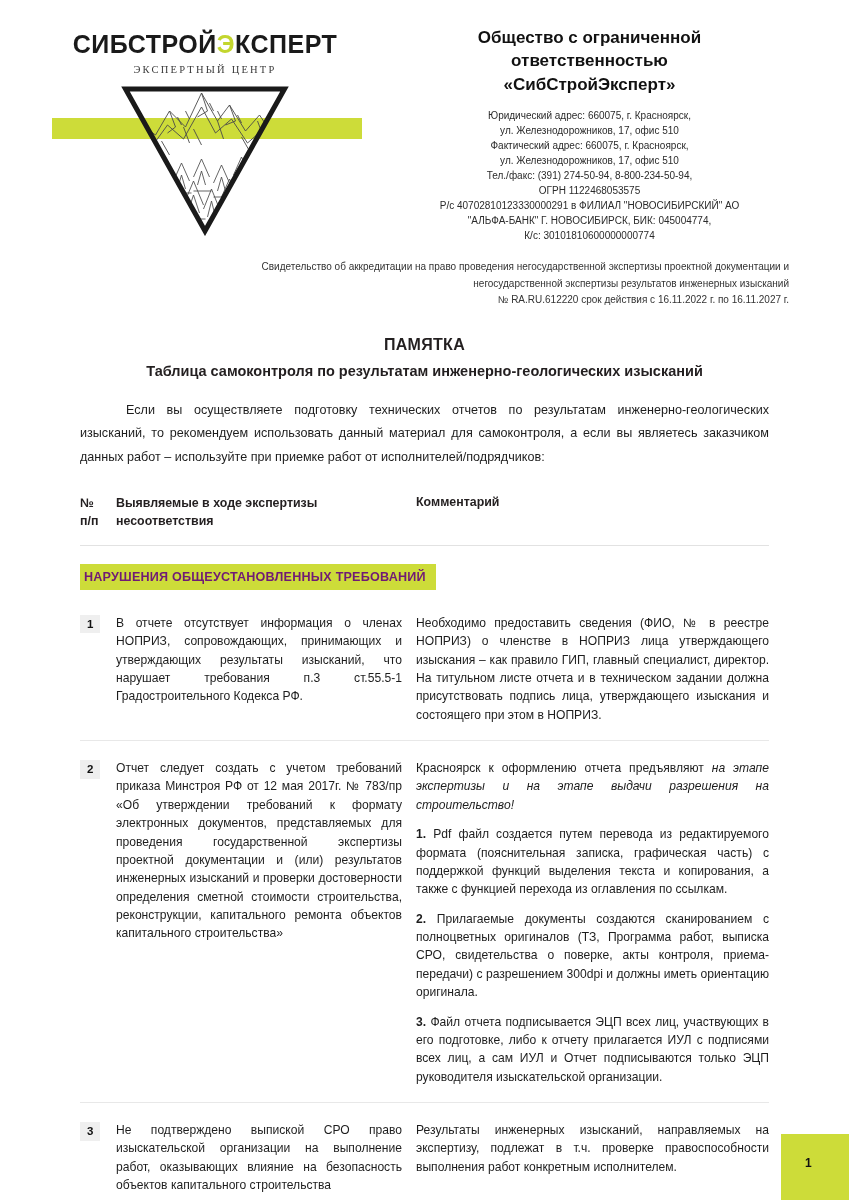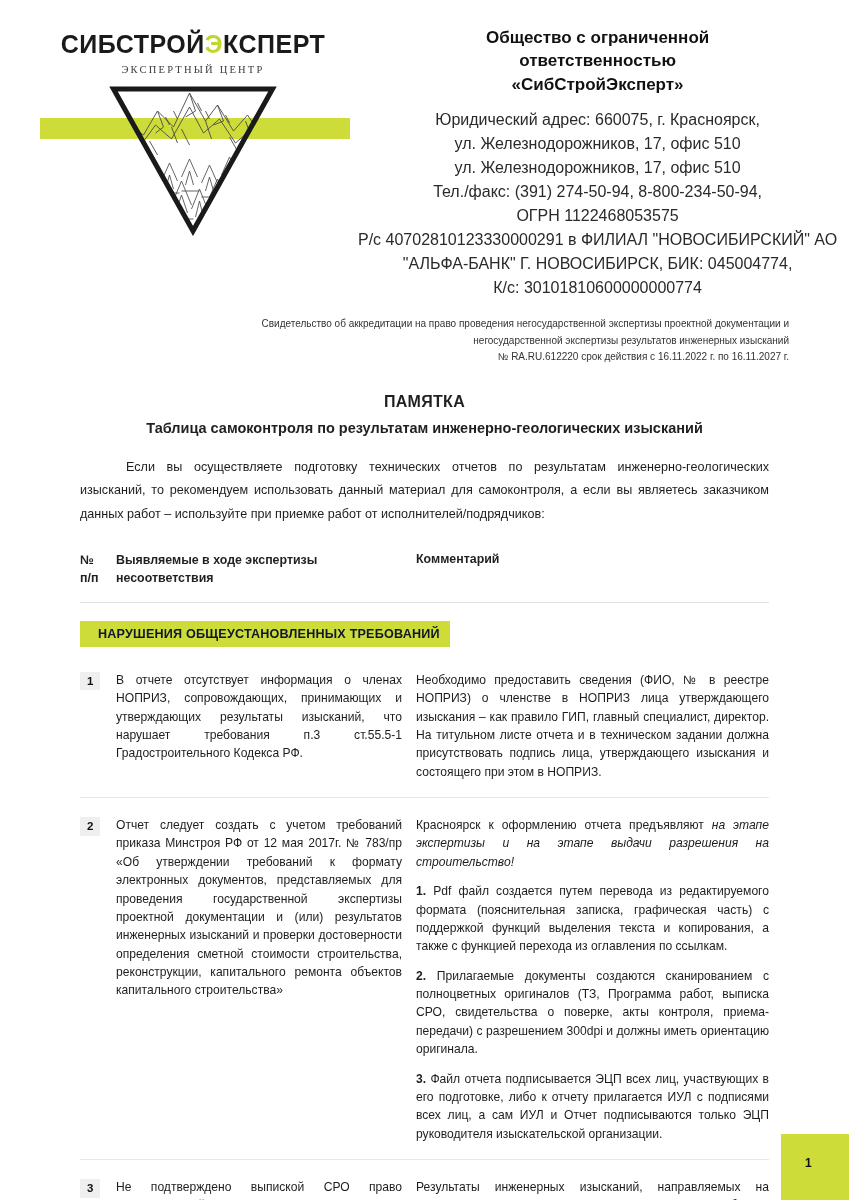--- a/index.html
+++ b/index.html
@@ -18,21 +18,21 @@
     background: #ffffff;
     overflow: hidden;
     box-sizing: border-box;
   }
 
   
   .header {
     display: flex;
     flex-direction: row;
     align-items: flex-start;
-    padding: 18px 40px 0 28px;
+    padding: 18px 40px 0 40px;
     box-sizing: border-box;
   }
   .logo-block {
     width: 330px;
     flex: 0 0 330px;
     position: relative;
     padding-top: 14px;
   }
   .logo-word {
     text-align: center;
@@ -81,21 +81,21 @@
     padding-top: 8px;
   }
   .company-title {
     font-size: 17px;
     font-weight: bold;
     line-height: 1.38;
     color: #111;
   }
   .company-lines {
     margin-top: 12px;
-    font-size: 16px;
+    font-size: 10px;
     line-height: 1.5;
     color: #2a2a2a;
   }
   .company-lines div { white-space: nowrap; }
 
   
   .accred {
     margin: 16px 60px 0 60px;
     text-align: right;
     font-size: 10px;
@@ -151,24 +151,24 @@
   .col-comment {
     flex: 1;
     box-sizing: border-box;
   }
   .tbl-head .col-issue { padding-right: 0; }
   .head-two-line { line-height: 1.45; }
 
   .section-banner {
     display: inline-block;
     background: #cddc39;
-    color: #0f172a;
+    color: #701a75;
     font-size: 12.6px;
     font-weight: bold;
-    padding: 6px 10px 6px 18px;
+    padding: 6px 10px 6px 4px;
     margin-top: 18px;
     letter-spacing: 0.2px;
   }
   .section-banner-wrap { margin-bottom: 6px; }
 
   .row {
     display: flex;
     padding: 18px 0 16px 0;
     border-bottom: 1px solid #e8e8e8;
   }
@@ -264,20 +264,21 @@
 
     <div class="company-block">
       <div class="company-title">
         <div>Общество с ограниченной</div>
         <div>ответственностью</div>
         <div>«СибСтройЭксперт»</div>
       </div>
       <div class="company-lines">
         <div>Юридический адрес: 660075, г. Красноярск,</div>
         <div>ул. Железнодорожников, 17, офис 510</div>
+        <div>Фактический адрес: 660075, г. Красноярск,</div>
         <div>ул. Железнодорожников, 17, офис 510</div>
         <div>Тел./факс: (391) 274-50-94, 8-800-234-50-94,</div>
         <div>ОГРН 1122468053575</div>
         <div>Р/с 40702810123330000291 в ФИЛИАЛ "НОВОСИБИРСКИЙ" АО</div>
         <div>"АЛЬФА-БАНК" Г. НОВОСИБИРСК, БИК: 045004774,</div>
         <div>К/с: 30101810600000000774</div>
       </div>
     </div>
   </div>
 

